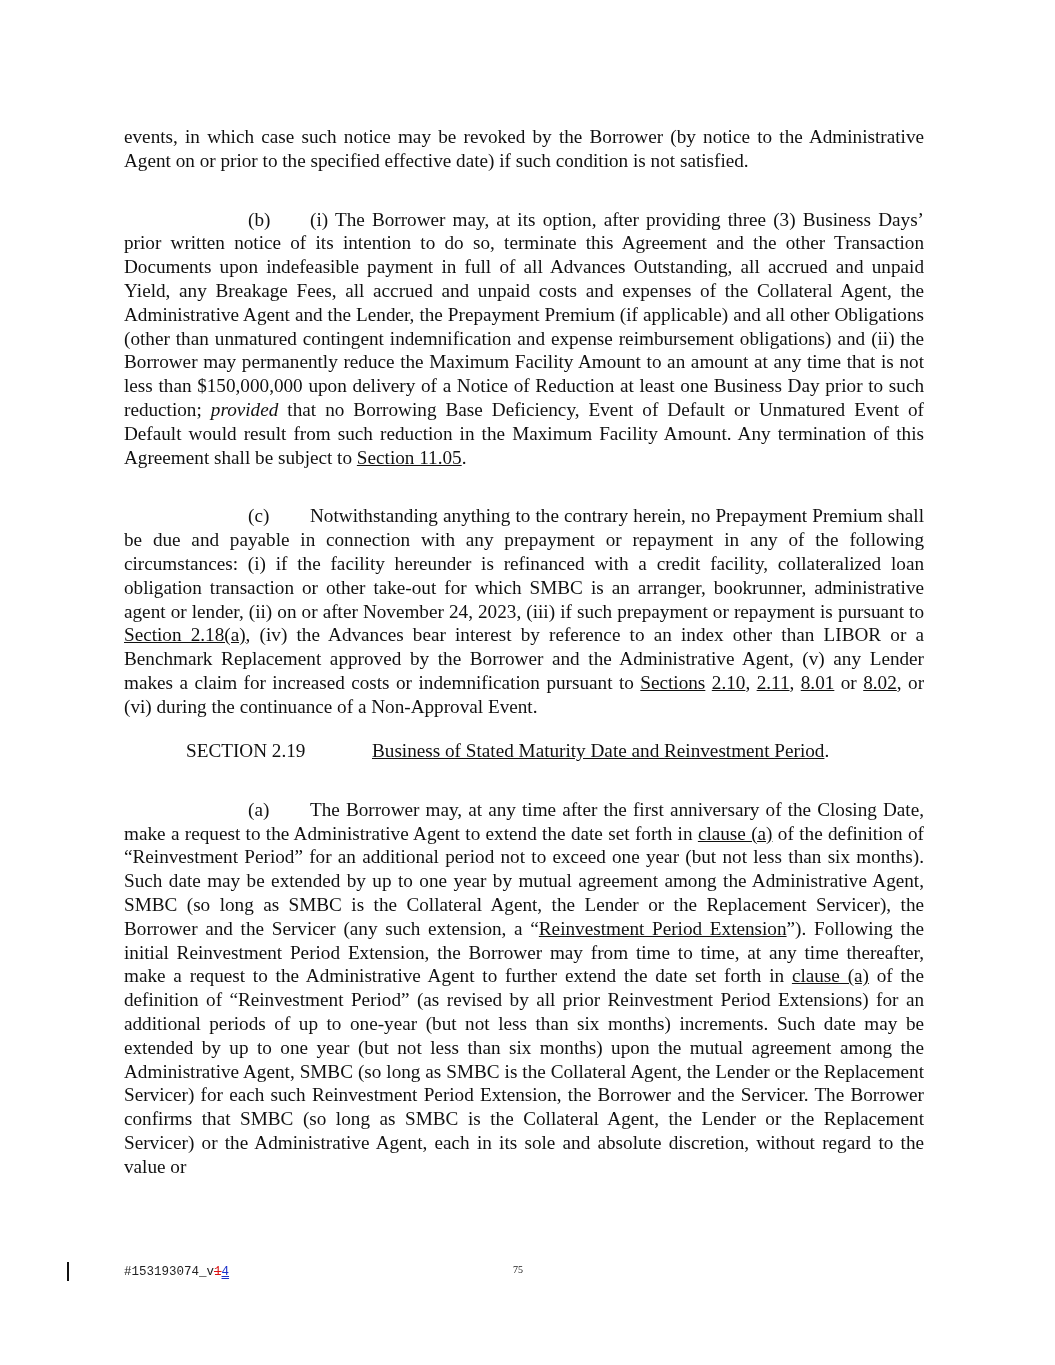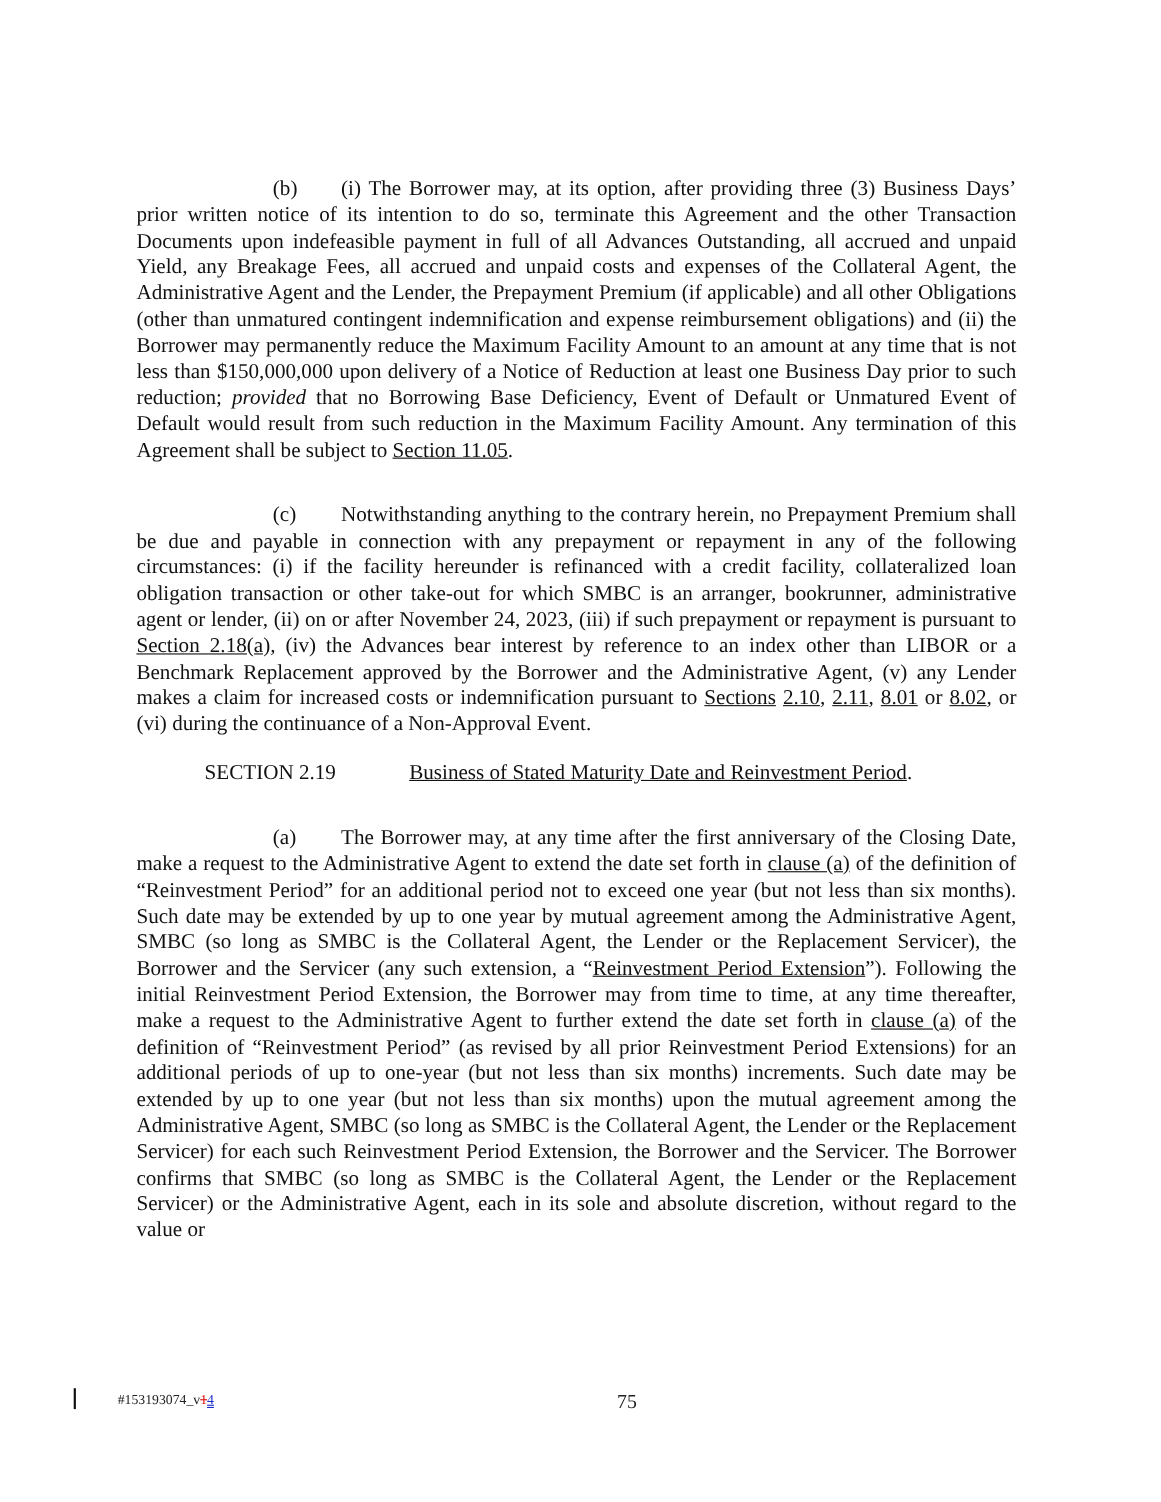--- a/index.html
+++ b/index.html
@@ -9,35 +9,36 @@
     font-family: "Liberation Serif", serif; font-size: 19.2px; line-height: 23.8px; color: #111;
   }
   p { margin: 0 0 20.5px 0; text-align: justify; }
   .indent { text-indent: 124px; margin-top: 35px; }
   .enum { display: inline-block; width: 62px; text-indent: 0; }
   .u { text-decoration: underline; }
   .i { font-style: italic; }
   .section-head { padding-left: 62px; margin-bottom: 20.5px; }
   .section-num { display: inline-block; width: 186px; font-family: Liberation Serif, serif; }
   .footer-docid {
-    position: absolute; left: 107px; top: 1265px;
-    font-family: Liberation Serif, serif; font-size: 12.5px; color: #222;
+    position: absolute; left: 124px; top: 1265px;
+    font-family: Liberation Mono, monospace; font-size: 12.5px; color: #222;
   }
   .del { color: #d11; text-decoration: line-through; }
   .ins { color: #1a2fc9; text-decoration: underline double; }
   .page-num {
     position: absolute; left: 513px; top: 1264px;
-    font-family: "Liberation Serif", serif; font-size: 18px; color: #222; margin-left: 48px;
+    font-family: "Liberation Serif", serif; font-size: 10px; color: #222;
   }
   .change-bar { position: absolute; left: 67px; top: 1262px; width: 2px; height: 19px; background: #111; }
 </style>
 </head>
 <body>
 
 <div class="page">
+  <p>events, in which case such notice may be revoked by the Borrower (by notice to the Administrative Agent on or prior to the specified effective date) if such condition is not satisfied.</p>
 
   <p class="indent"><span class="enum">(b)</span><span>(i) The Borrower may, at its option, after providing three (3) Business Days’ prior written notice of its intention to do so, terminate this Agreement and the other Transaction Documents upon indefeasible payment in full of all Advances Outstanding, all accrued and unpaid Yield, any Breakage Fees, all accrued and unpaid costs and expenses of the Collateral Agent, the Administrative Agent and the Lender, the Prepayment Premium (if applicable) and all other Obligations (other than unmatured contingent indemnification and expense reimbursement obligations) and (ii) the Borrower may permanently reduce the Maximum Facility Amount to an amount at any time that is not less than $150,000,000 upon delivery of a Notice of Reduction at least one Business Day prior to such reduction; </span><span class="i">provided</span><span> that no Borrowing Base Deficiency, Event of Default or Unmatured Event of Default would result from such reduction in the Maximum Facility Amount.  Any termination of this Agreement shall be subject to </span><span class="u">Section 11.05</span><span>.</span></p>
 
   <p class="indent"><span class="enum">(c)</span><span>Notwithstanding anything to the contrary herein, no Prepayment Premium shall be due and payable in connection with any prepayment or repayment in any of the following circumstances:  (i) if the facility hereunder is refinanced with a credit facility, collateralized loan obligation transaction or other take-out for which SMBC is an arranger, bookrunner, administrative agent or lender, (ii) on or after November 24, 2023, (iii) if such prepayment or repayment is pursuant to </span><span class="u">Section 2.18(a)</span><span>, (iv) the Advances bear interest by reference to an index other than LIBOR or a Benchmark Replacement approved by the Borrower and the Administrative Agent, (v) any Lender makes a claim for increased costs or indemnification pursuant to </span><span class="u">Sections</span><span> </span><span class="u">2.10</span><span>, </span><span class="u">2.11</span><span>, </span><span class="u">8.01</span><span> or </span><span class="u">8.02</span><span>, or (vi) during the continuance of a Non-Approval Event.</span></p>
 
   <div class="section-head"><span class="section-num">SECTION 2.19</span><span class="u">Business of Stated Maturity Date and Reinvestment Period</span><span>.</span></div>
 
   <p class="indent"><span class="enum">(a)</span><span>The Borrower may, at any time after the first anniversary of the Closing Date, make a request to the Administrative Agent to extend the date set forth in </span><span class="u">clause (a)</span><span> of the definition of “Reinvestment Period” for an additional period not to exceed one year (but not less than six months).  Such date may be extended by up to one year by mutual agreement among the Administrative Agent, SMBC (so long as SMBC is the Collateral Agent, the Lender or the Replacement Servicer), the Borrower and the Servicer (any such extension, a “</span><span class="u">Reinvestment Period Extension</span><span>”).  Following the initial Reinvestment Period Extension, the Borrower may from time to time, at any time thereafter, make a request to the Administrative Agent to further extend the date set forth in </span><span class="u">clause (a)</span><span> of the definition of “Reinvestment Period” (as revised by all prior Reinvestment Period Extensions) for an additional periods of up to one-year (but not less than six months) increments.  Such date may be extended by up to one year (but not less than six months) upon the mutual agreement among the Administrative Agent, SMBC (so long as SMBC is the Collateral Agent, the Lender or the Replacement Servicer) for each such Reinvestment Period Extension, the Borrower and the Servicer.  The Borrower confirms that SMBC (so long as SMBC is the Collateral Agent, the Lender or the Replacement Servicer) or the Administrative Agent, each in its sole and absolute discretion, without regard to the value or</span></p>
 </div>
 

